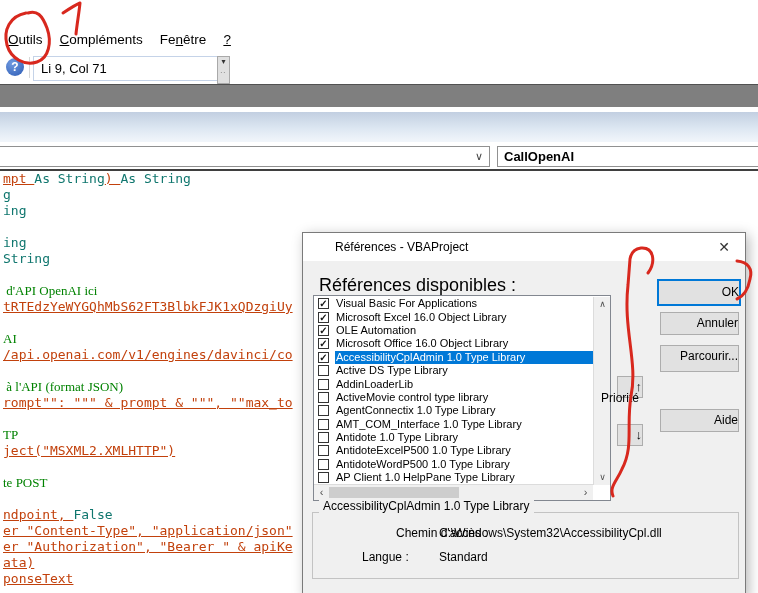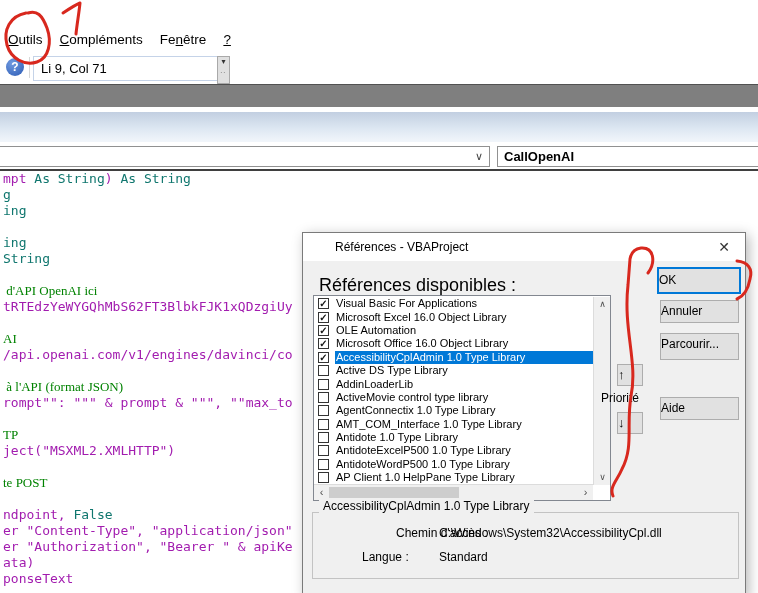--- a/index.html
+++ b/index.html
@@ -35,21 +35,21 @@
            font-size:13px; line-height:19px; }
   .combo.obj { left:-6px; width:496px; }
   .combo.proc { left:497px; width:265px; padding-left:6px; font-weight:600; }
   .combo .chev { position:absolute; right:6px; top:0; font-size:11px; color:#444; line-height:19px; }
   .code-topline { position:absolute; left:0; top:169px; width:758px; height:2px; background:#3f3f3f; }
 
   
   .code-pane { position:absolute; left:0; top:171px; width:758px; height:422px; background:#fff;
                font-family:"DejaVu Sans Mono","Liberation Mono",monospace; font-size:13px; }
   .code-line { height:16px; line-height:16px; padding-left:3px; white-space:pre; }
-  .c-k { color:#a21caf; } .c-b { color:#0f766e; } .c-g { color:#008200;font-family:Liberation Serif, serif; }
+  .c-k { color:#c2410c;text-decoration:underline; } .c-b { color:#0f766e; } .c-g { color:#008200;font-family:Liberation Serif, serif; }
 
   
   .dialog { position:absolute; left:302px; top:232px; width:444px; height:365px; background:#f0f0f0;
             border:1px solid #7a7a7a; box-shadow:3px 3px 12px rgba(0,0,0,.28); }
   .dlg-title { position:absolute; left:0; top:0; width:100%; height:28px; background:#fff;
                font-size:12px; line-height:28px; padding-left:32px; }
   .dlg-close { position:absolute; right:6px; top:3px; width:30px; height:22px; text-align:center;
                font-size:14px; line-height:22px; color:#333; }
   .dlg-label { position:absolute; left:16px; top:42px; font-size:18px; }
 
@@ -63,21 +63,21 @@
 
   .vscroll { position:absolute; right:0; top:1px; width:17px; height:188px; background:#f0f0f0; border-left:1px solid #dcdcdc; }
   .vscroll .arr { position:absolute; left:0; width:17px; height:15px; font-size:9px; color:#505050; text-align:center; line-height:15px; }
   .vscroll .up { top:0; } .vscroll .dn { bottom:0; }
   .hscroll { position:absolute; left:0; bottom:0; width:279px; height:16px; background:#f0f0f0; border-top:1px solid #dcdcdc; }
   .hscroll .arr { position:absolute; top:0; width:15px; height:16px; font-size:11px; color:#505050; text-align:center; line-height:15px; }
   .hscroll .lt { left:0; } .hscroll .rt { right:0; }
   .hscroll .thumb { position:absolute; left:15px; top:2px; width:130px; height:11px; background:#cdcdcd; }
 
   .btn { position:absolute; background:#e1e1e1; border:1px solid #adadad; font-size:12px;
-         text-align:left; font-family:"Liberation Sans",sans-serif; }
+         text-align:right; font-family:"Liberation Sans",sans-serif;margin-top:12px; }
   .btn-ok { left:354px; top:34px; width:84px; height:27px; border:2px solid #0078d7; line-height:23px; }
   .btn-cancel { left:357px; top:67px; width:79px; height:23px; line-height:21px; }
   .btn-browse { left:357px; top:100px; width:79px; height:27px; line-height:21px; }
   .btn-help { left:357px; top:164px; width:79px; height:23px; line-height:21px; }
   .btn-up { left:314px; top:131px; width:26px; height:22px; line-height:20px; font-weight:bold; font-size:13px; }
   .btn-dn { left:314px; top:179px; width:26px; height:22px; line-height:20px; font-weight:bold; font-size:13px; }
   .prio-label { position:absolute; left:298px; top:158px; font-size:12px; }
 
   .groupbox { position:absolute; left:9px; top:279px; width:427px; height:67px; border:1px solid #c3c3c3; }
   .group-title { position:absolute; left:16px; top:266px; font-size:12px; background:#f0f0f0; padding:0 4px; }

